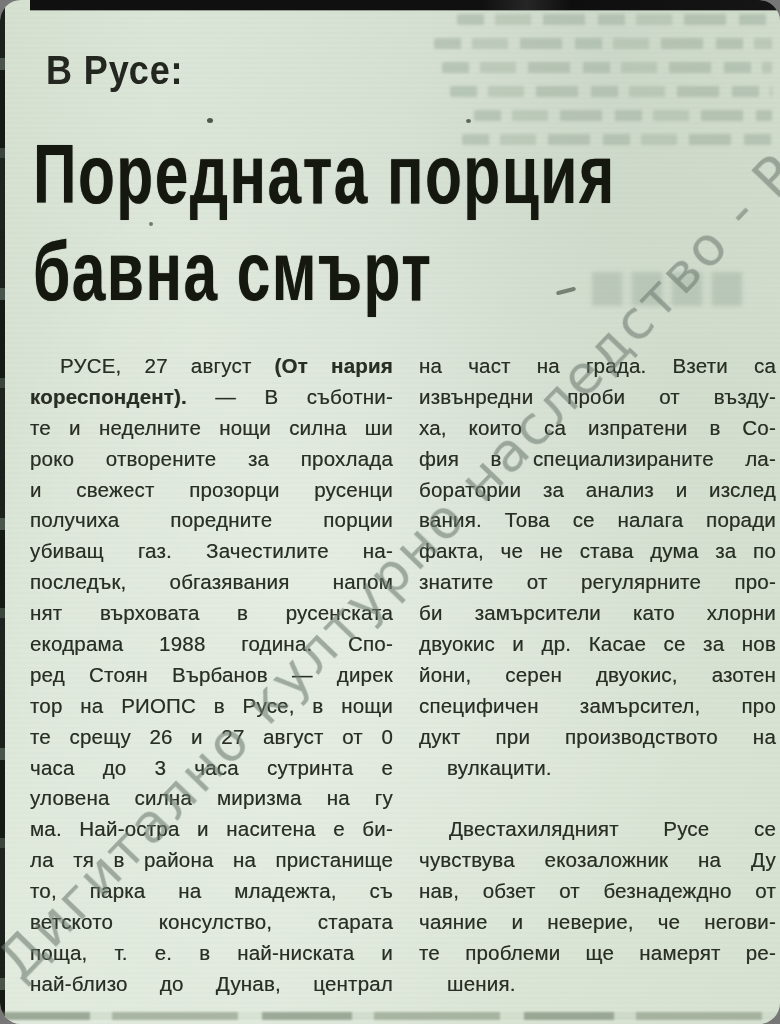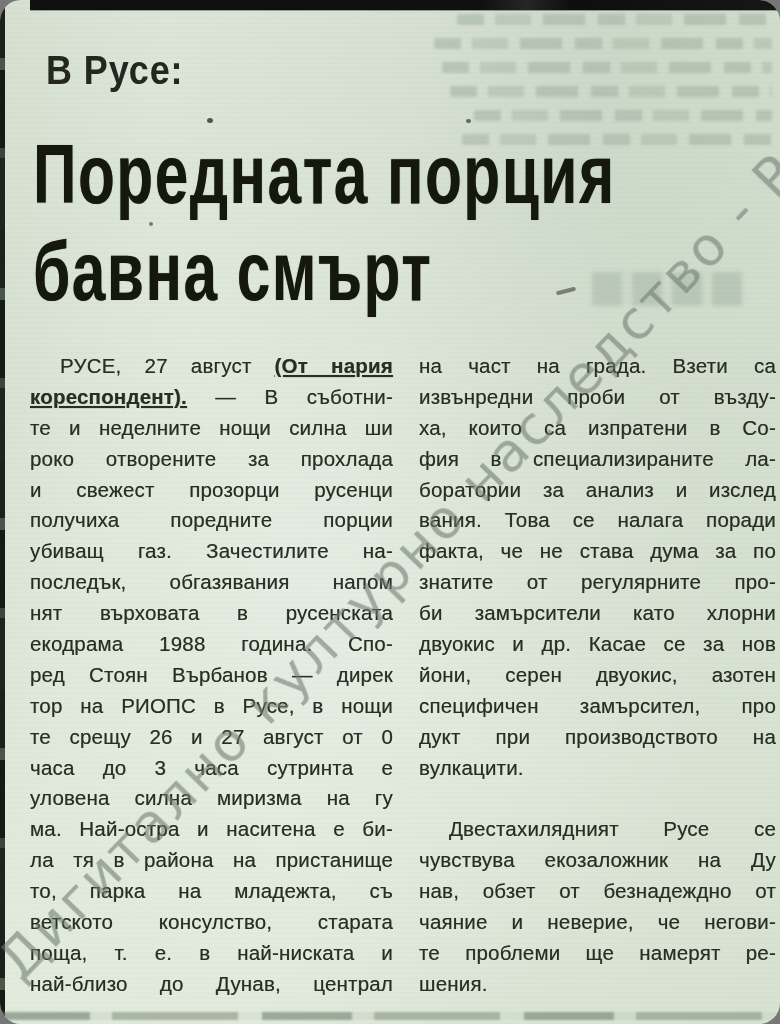--- a/index.html
+++ b/index.html
@@ -38,24 +38,24 @@
   .hl1{top:132px;}
   .hl2{top:229px;}
 
   
   .col{position:absolute;top:351px;z-index:10;color:#292e24;
     font-size:20.5px;letter-spacing:.2px;filter:blur(.28px);
     text-shadow:.3px .3px 0 rgba(45,52,40,.38), -.3px -.2px 0 rgba(45,52,40,.22);}
   .col-left{left:30px;width:363px;}
   .col-right{left:419px;width:357px;}
   .bline{height:30.9px;line-height:30.9px;text-align:justify;text-align-last:justify;white-space:normal;overflow:visible;}
-  .bline.last{text-align-last:left;}
+  .bline.last{text-align-last:left;margin-left:28px;}
   .bline.ind{padding-left:30px;}
   .bline.blank{height:30.9px;}
-  .bold{font-weight:bold;text-decoration:underline;}
+  .bold{font-weight:bold;}
 
   
   .watermark{position:absolute;left:-15px;top:948px;z-index:50;white-space:nowrap;
     font-family:"DejaVu Sans", sans-serif;font-size:54px;letter-spacing:3px;
     color:#6e7c71;opacity:.58;transform:rotate(-46deg);transform-origin:0 0;
     filter:blur(.3px);pointer-events:none;}
 
   
   .bleed{position:absolute;right:8px;top:14px;width:345px;z-index:4;filter:blur(1.6px);opacity:.55;}
   .bleed-row{height:11px;margin:0 0 13px auto;border-radius:2px;

